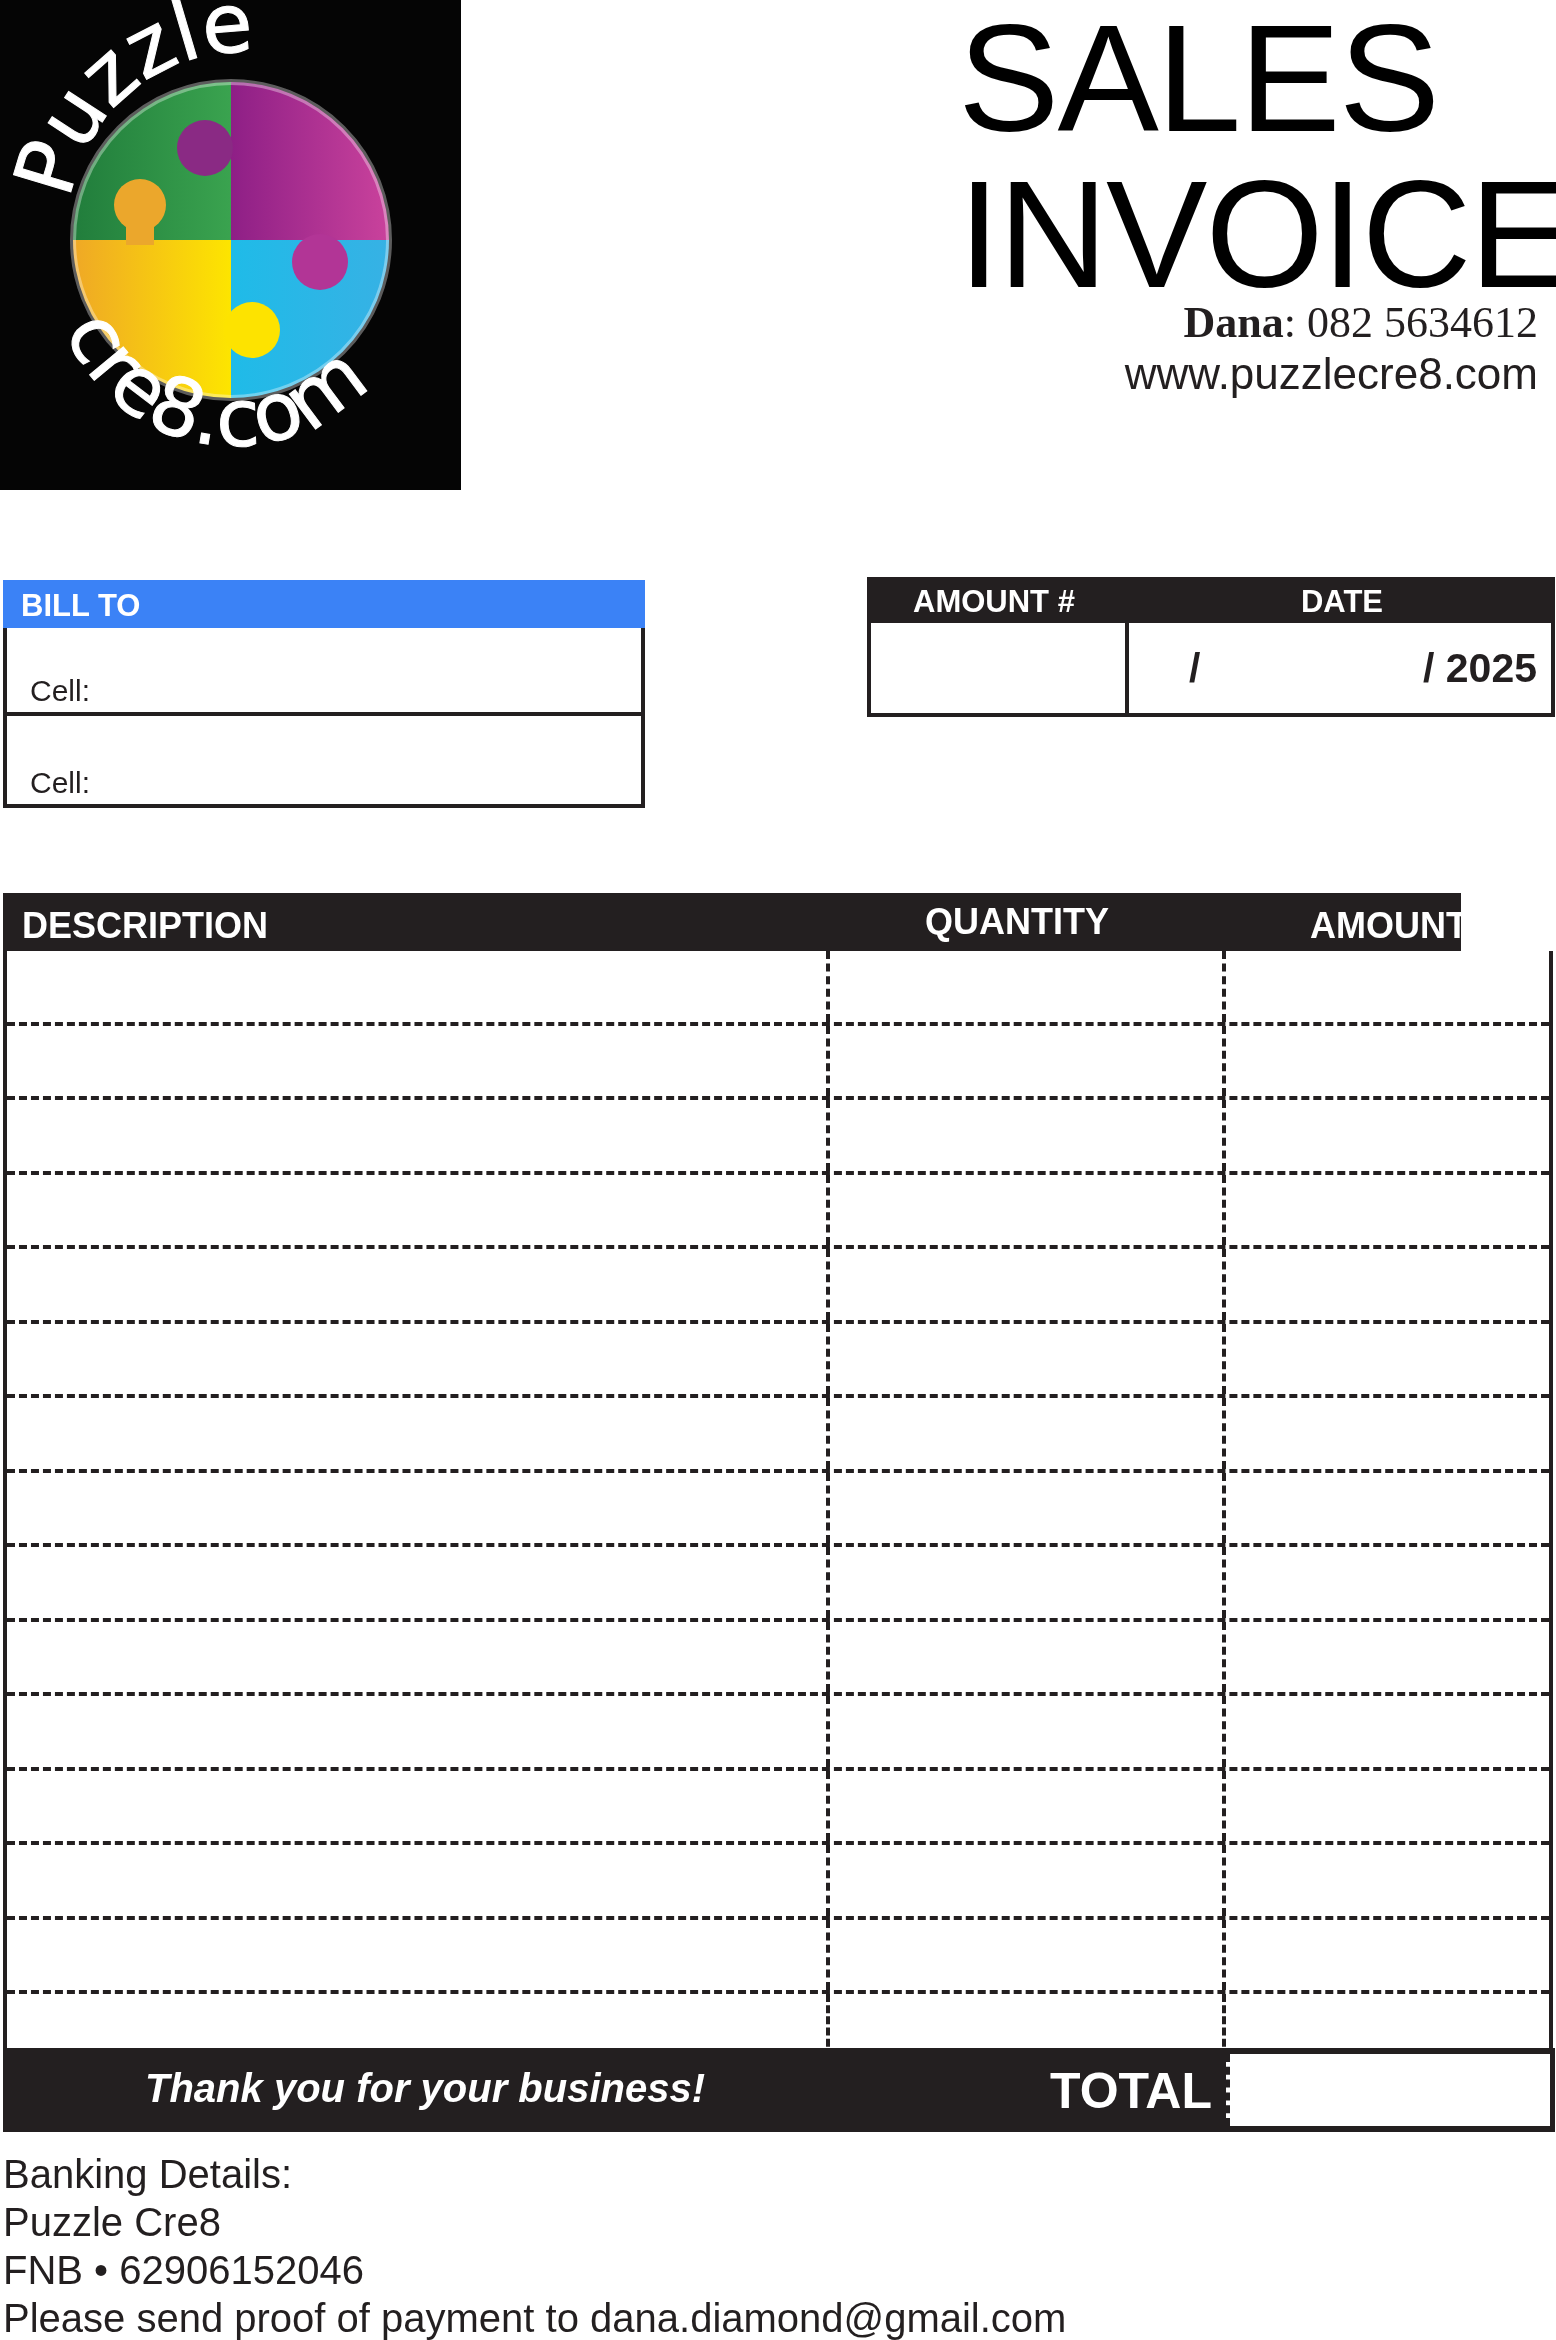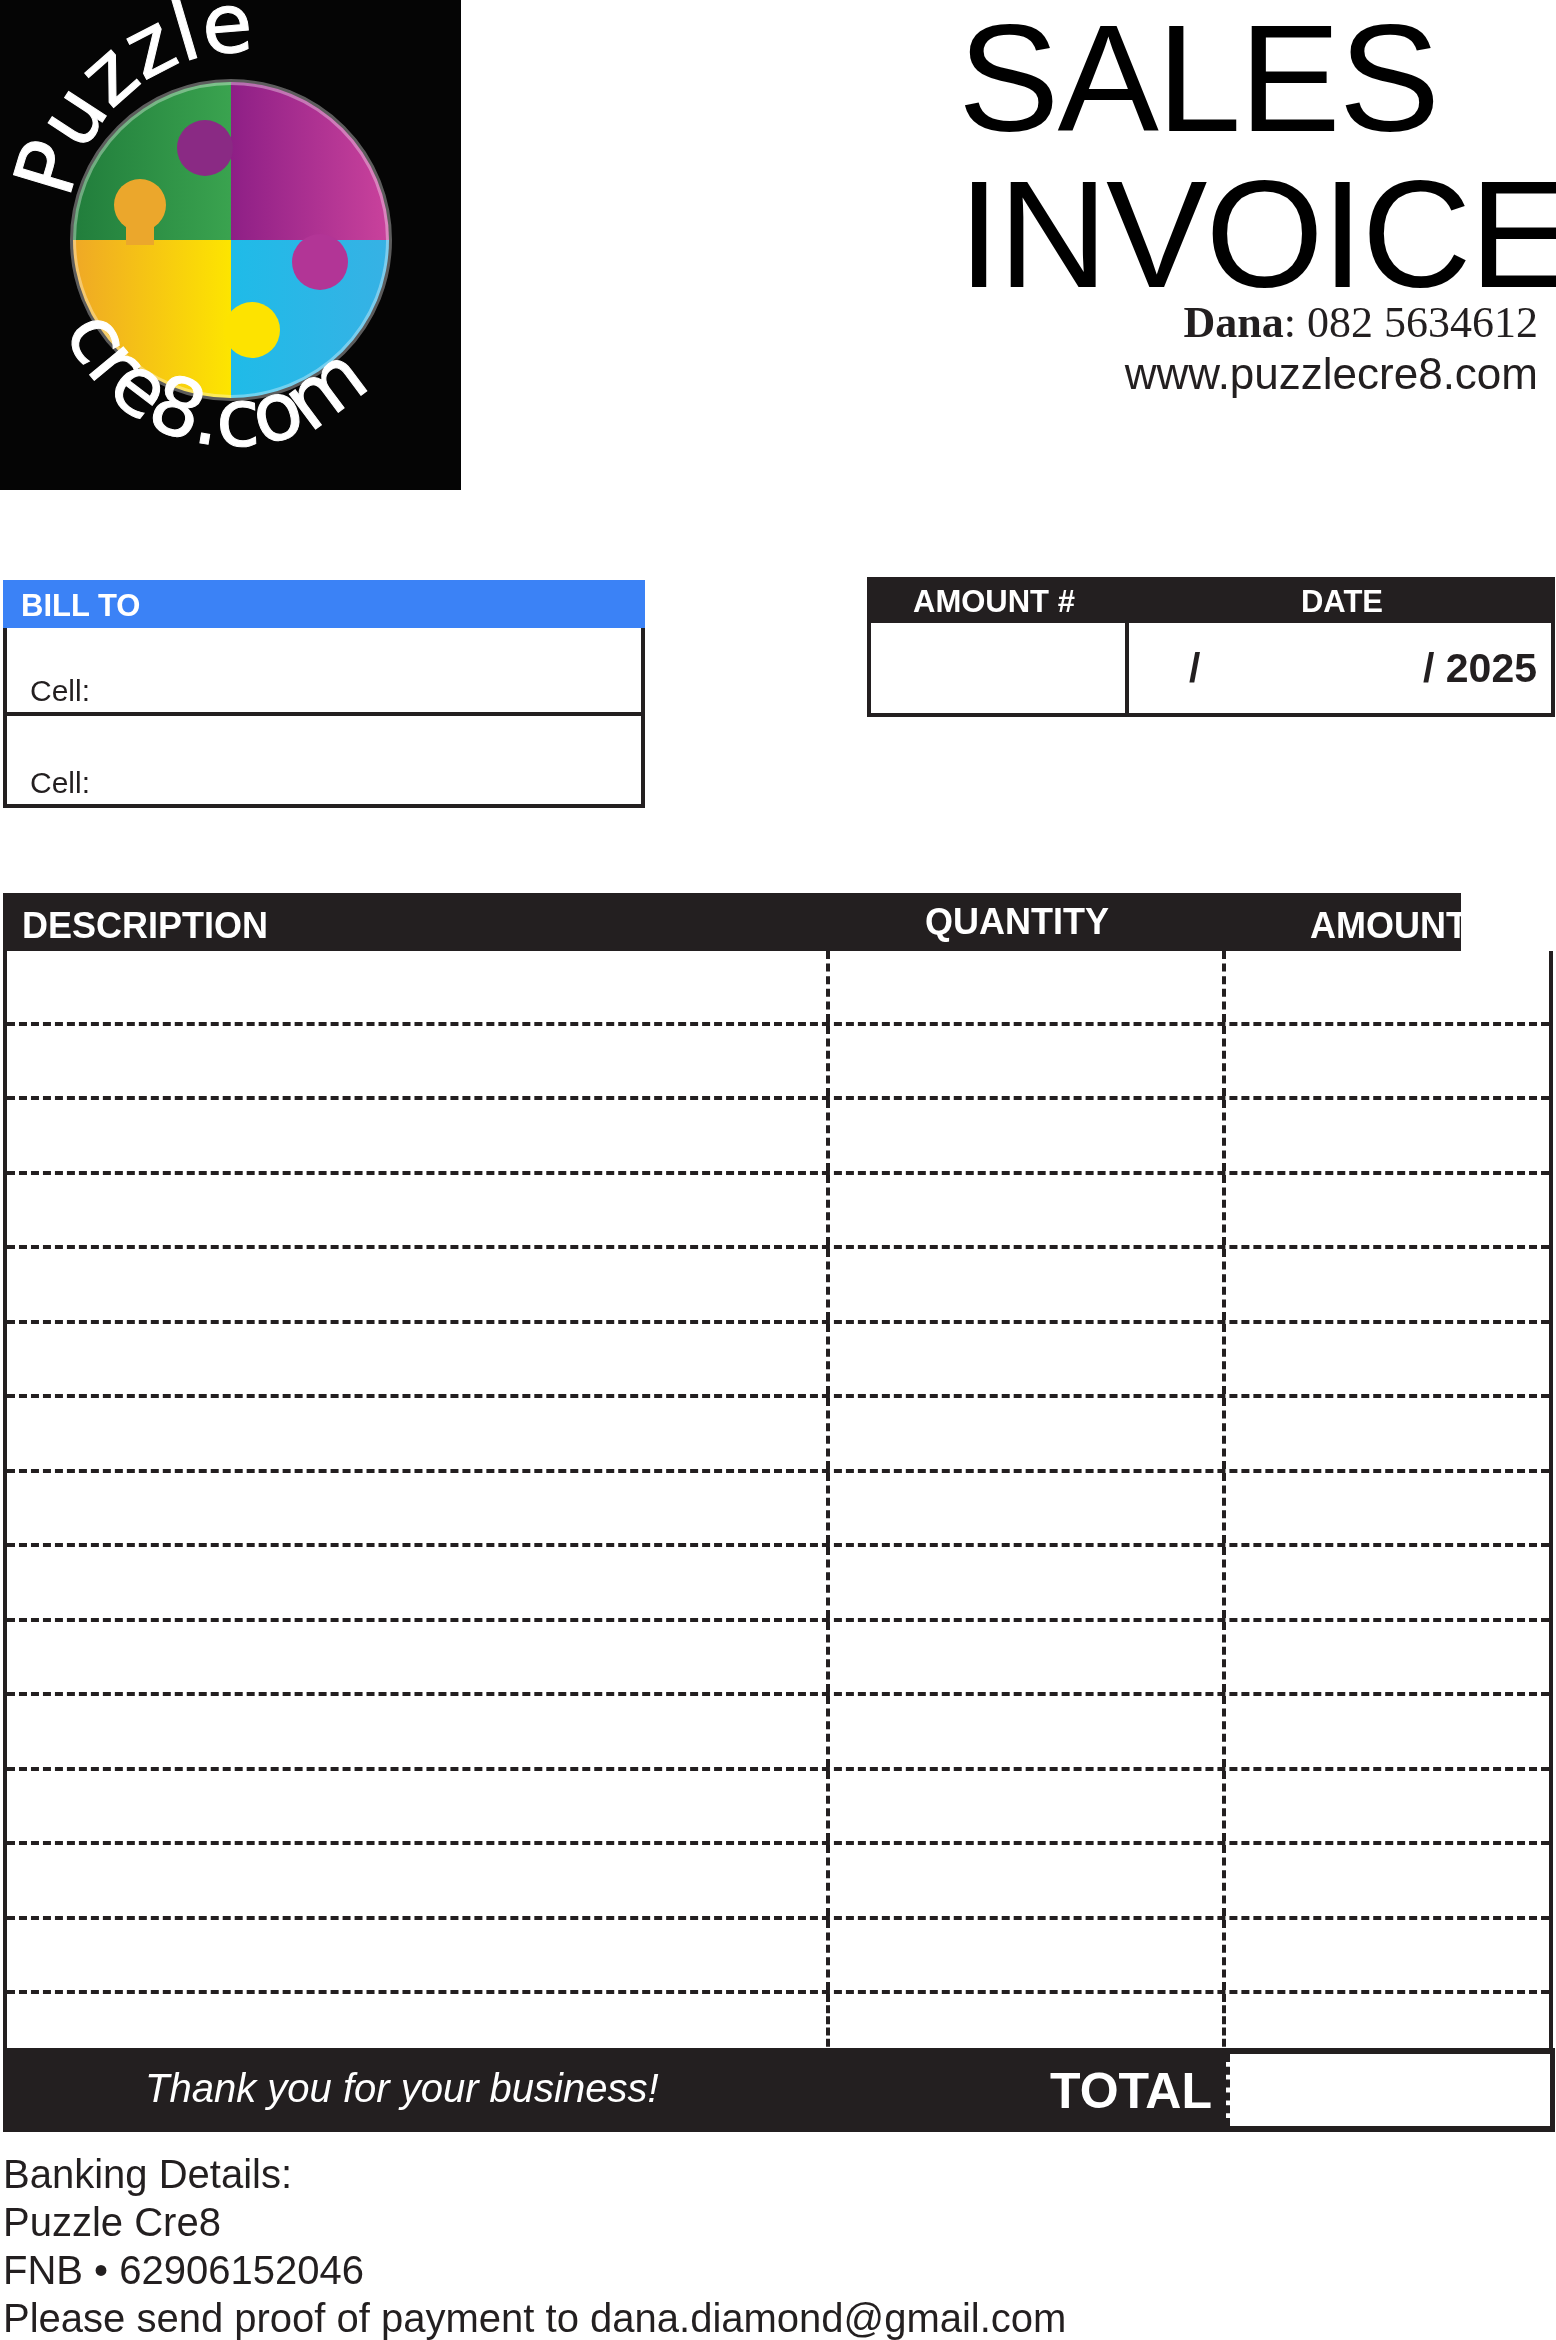--- a/index.html
+++ b/index.html
@@ -48,21 +48,21 @@
   #items .tbody { position: relative; border-left: 4px solid #231f20; border-right: 4px solid #231f20; box-sizing: border-box; width: 1550px; }
   #items .trow { height: 74.5px; box-sizing: border-box; border-bottom: 4px dashed #231f20; display: flex; }
   #items .trow:last-child { border-bottom: none; }
   #items .cell { box-sizing: border-box; height: 100%; }
   #items .cell.desc { width: 823px; border-right: 4px dashed #231f20; }
   #items .cell.qty { width: 396px; border-right: 4px dashed #231f20; }
   #items .cell.amt { flex: 1; }
 
   
   #footer-bar { left: 3px; top: 2048px; width: 1552px; height: 84px; background: #231f20; }
-  #thanks { position: absolute; left: 142px; top: 18px; color: #fff; font-style: italic; font-weight: 400; font-size: 40px; }
+  #thanks { position: absolute; left: 142px; top: 18px; color: #fff; font-style: italic; font-weight: 700; font-size: 40px; }
   #total-label { position: absolute; left: 1047px; top: 14px; color: #fff; font-weight: 700; font-size: 50px; }
   #total-box { position: absolute; left: 1223px; top: 6px; width: 324px; height: 72px; background: #fff; border-left: 4px dashed #231f20; box-sizing: border-box; }
 
   
   #banking { left: 3px; top: 2150px; font-size: 40px; line-height: 48px; color: #231f20; }
   #banking div { white-space: nowrap; }
 </style>
 </head>
 <body>
 

